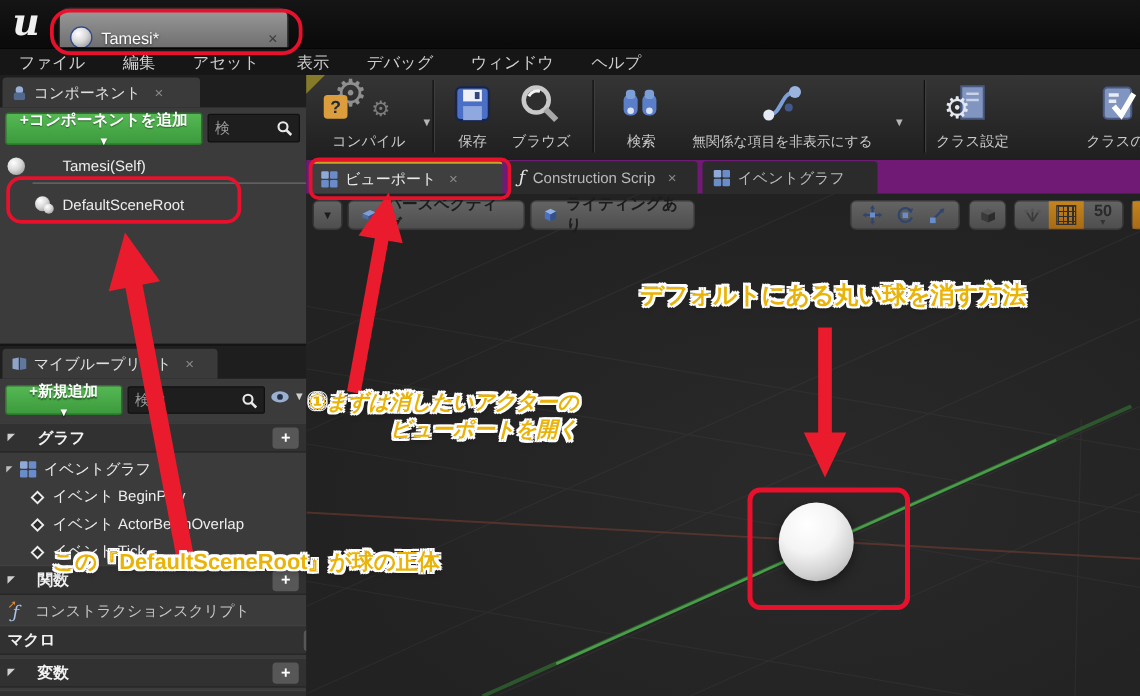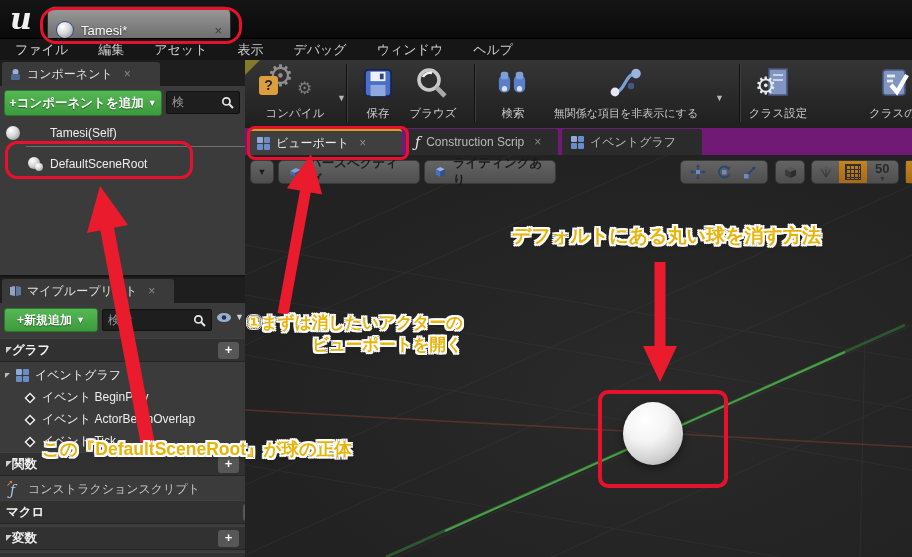--- a/index.html
+++ b/index.html
@@ -22,28 +22,28 @@
   #menubar{left:0;top:38px;width:912px;height:22px;background:#161616;border-top:1px solid #000;
            display:flex;align-items:center;color:#cfcfcf;font-size:13px;}
   #menubar span{padding:0 15px;}
   
   .strip{background:#1e1e1e;}
   .ptab{display:flex;align-items:center;background:#3a3a3a;border-radius:3px 3px 0 0;
         height:24px;padding:0 7px;box-sizing:border-box;color:#e0e0e0;font-size:12px;gap:5px;}
   .ptab .x{color:#8a8a8a;font-size:12px;margin-left:6px;}
   .gbtn{background:linear-gradient(#55b854,#3c9a3c);border:1px solid #2b772b;border-radius:3px;
         color:#fff;font-weight:bold;font-size:12.5px;display:flex;align-items:center;
-        justify-content:center;gap:4px;text-shadow:0 1px 1px rgba(0,0,0,.45);box-sizing:border-box;}
+        justify-content:center;gap:4px;text-shadow:0 1px 1px rgba(0,0,0,.45);box-sizing:border-box;flex-direction:column;}
   .caret{font-size:9px;line-height:1;}
   .search{background:#1e1e1e;border:1px solid #101010;border-radius:2px;color:#9a9a9a;
           display:flex;align-items:center;padding:0 5px;font-size:12px;box-sizing:border-box;}
   .tree-row{display:flex;align-items:center;color:#ededed;font-size:12px;gap:6px;}
   .sec-hdr{display:flex;align-items:center;background:#313131;border-top:1px solid #404040;
            border-bottom:1px solid #262626;color:#f2f2f2;font-size:12.5px;font-weight:bold;
-           padding:0 6px;box-sizing:border-box;gap:0;}
+           padding:0 6px;box-sizing:border-box;gap:18px;}
   .plus{margin-left:auto;width:21px;height:17px;background:#575757;border-radius:3px;color:#fff;
         text-align:center;line-height:16px;font-weight:bold;font-size:13px;}
   .tri{width:0;height:0;border-top:6px solid #cfcfcf;border-right:6px solid transparent;}
   .tri-s{width:0;height:0;border-top:5px solid #bdbdbd;border-right:5px solid transparent;}
   
   #main-toolbar{left:245px;top:60px;width:667px;height:68px;
                 background:linear-gradient(#353535,#1f1f1f);border-bottom:1px solid #101010;}
   .tb-item{position:absolute;top:4px;height:60px;text-align:center;color:#c9c9c9;font-size:11.5px;}
   .tb-item .lab{position:absolute;bottom:3px;width:100%;left:0;white-space:nowrap;}
   .tb-sep{position:absolute;top:4px;width:1px;height:58px;background:#111;
@@ -443,19 +443,19 @@
       <line x1="148" y1="445" x2="107" y2="228" stroke="#ea1b2d" stroke-width="14"></line>
       <polygon points="100,186 128,225 87,233"></polygon>
       <line x1="283" y1="314" x2="306" y2="188" stroke="#ea1b2d" stroke-width="11"></line>
       <polygon points="311,154 322.2,194.5 286.8,188.3"></polygon>
       <line x1="660" y1="262" x2="660" y2="350" stroke="#ea1b2d" stroke-width="11"></line>
       <polygon points="660,382 677,346 643,346"></polygon>
     </g>
   </svg>
 
   <div class="pnote" style="left:512px;top:223px;font-size:19px;">デフォルトにある丸い球を消す方法</div>
-  <div class="pnote" style="left:247px;top:311px;font-size:16.5px;line-height:22px;">
+  <div class="pnote" style="left:247px;top:311px;font-size:16.5px;line-height:22px;font-style:italic;">
     <div>①まずは消したいアクターの</div>
     <div>ビューポートを開く</div>
   </div>
   <div class="pnote" style="left:42px;top:437px;font-size:17.5px;">この『DefaultSceneRoot』が球の正体</div>
 
 </div>
 
 </body></html>

